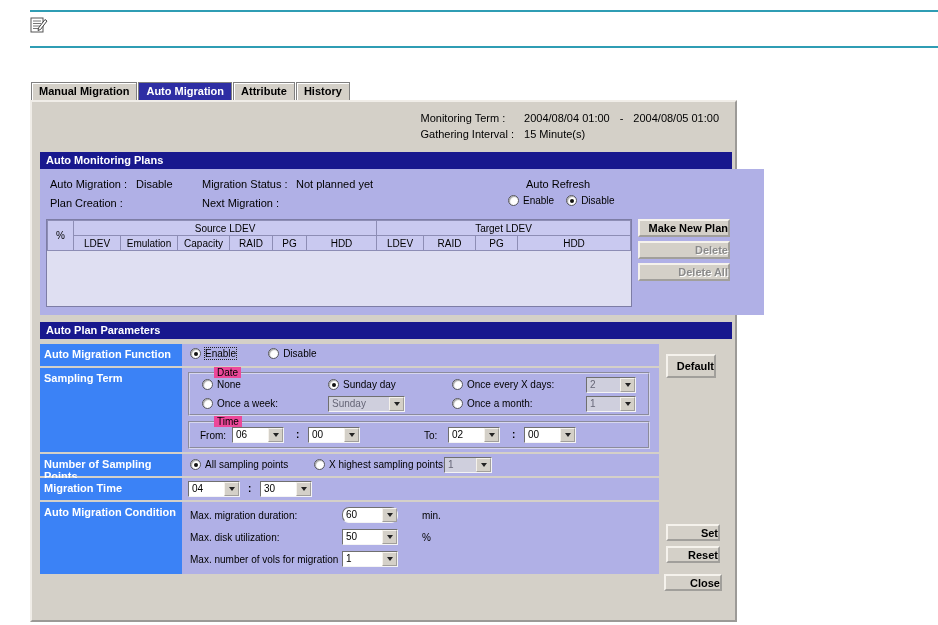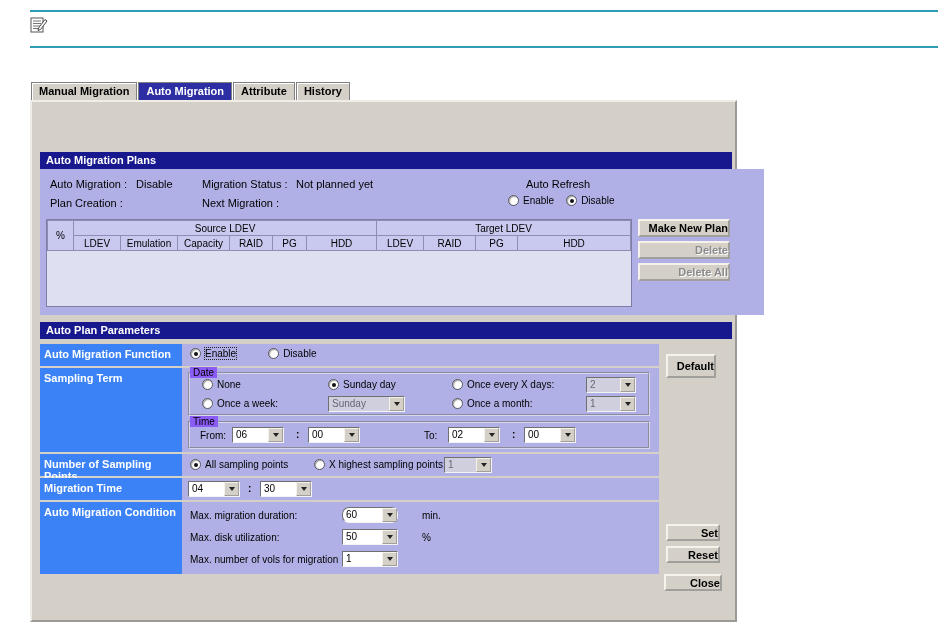--- a/index.html
+++ b/index.html
@@ -43,21 +43,21 @@
        text-align:right;cursor:default;color:#000;}
   .btn.disabled{color:#8a8a8a;text-shadow:1px 1px 0 #fff;}
   .side-btn{position:absolute;left:598px;width:92px;height:18px;}
 
   .prow{position:absolute;left:8px;width:619px;}
   .plabel{position:absolute;left:0;top:0;bottom:0;width:142px;background:#3b82f6;color:#fff;font-weight:bold;
           font-size:11px;padding:4px 4px;}
   .pcontent{position:absolute;left:142px;right:0;top:0;bottom:0;background:#b0b0e6;font-size:10px;}
 
   .fset{position:absolute;border:2px groove #d7d7ef;}
-  .fset .legend{position:absolute;top:-7px;left:0;background:#8b5cf6;padding:0 3px;font-size:10px;}
+  .fset .legend{position:absolute;top:-7px;left:24px;background:#ec4899;padding:0 3px;font-size:10px;}
 
   .combo{display:inline-flex;height:16px;border:1px solid;border-color:#707070 #f4f4f4 #f4f4f4 #707070;background:#fff;}
   .combo .cval{flex:1;font-size:10px;padding:1px 3px;overflow:hidden;white-space:nowrap;}
   .combo .cbtn{width:15px;background:#d4d0c8;border:1px outset #f5f2ec;display:flex;align-items:center;justify-content:center;flex:none;}
   .combo .arr{width:0;height:0;border-left:3px solid transparent;border-right:3px solid transparent;border-top:4px solid #222;}
   .combo.disabled{background:#cfcfdd;}
   .combo.disabled .cval{color:#667;}
 
   .abs{position:absolute;}
   .sm{font-size:10px;white-space:nowrap;}
@@ -83,22 +83,32 @@
 
   <div class="tabs">
     <div class="tab">Manual Migration</div>
     <div class="tab active">Auto Migration</div>
     <div class="tab">Attribute</div>
     <div class="tab">History</div>
   </div>
 
   <div class="pbody">
 
-
-    <div class="bar b1">Auto Migration Plans</div>
+    <div class="monitor">
+      <span>Monitoring Term :</span>
+      <span class="val">
+        <span>2004/08/04 01:00</span>
+        <span>-</span>
+        <span>2004/08/05 01:00</span>
+      </span>
+      <span>Gathering Interval :</span>
+      <span class="val">15 Minute(s)</span>
+    </div>
+
+    <div class="bar b1">Auto Monitoring Plans</div>
 
     <div class="plans">
       <span class="t" style="left:10px;top:9px;">Auto Migration :</span>
       <span class="t" style="left:96px;top:9px;">Disable</span>
       <span class="t" style="left:162px;top:9px;">Migration Status :</span>
       <span class="t" style="left:256px;top:9px;">Not planned yet</span>
       <span class="t" style="left:486px;top:9px;">Auto Refresh</span>
       <span class="t" style="left:10px;top:28px;">Plan Creation :</span>
       <span class="t" style="left:162px;top:28px;">Next Migration :</span>
 

